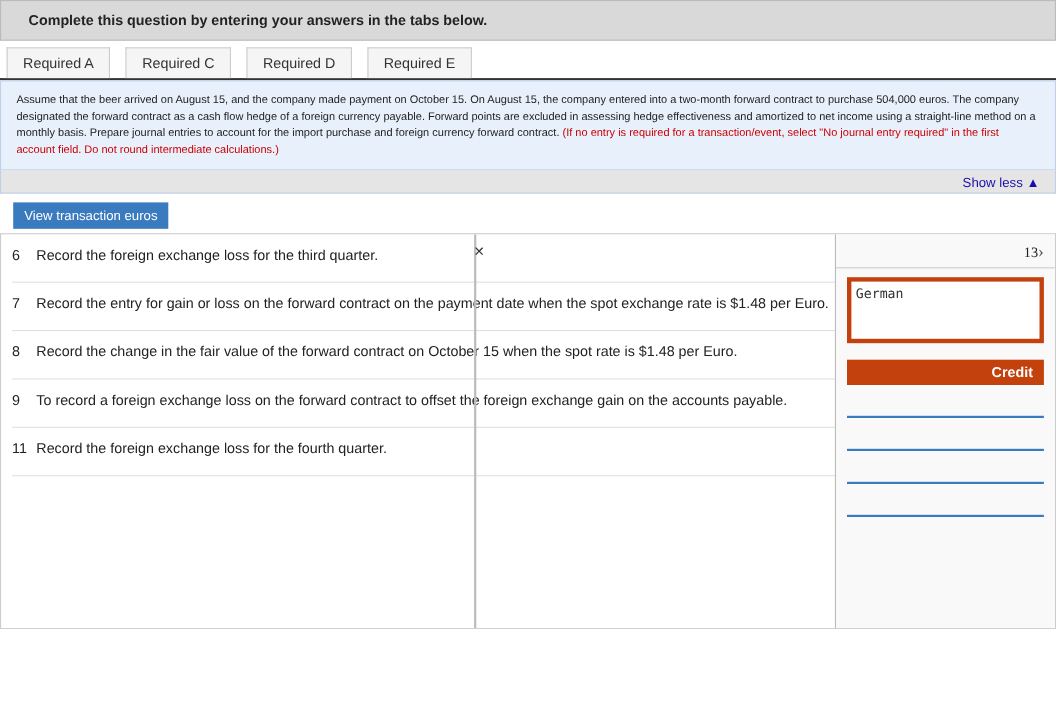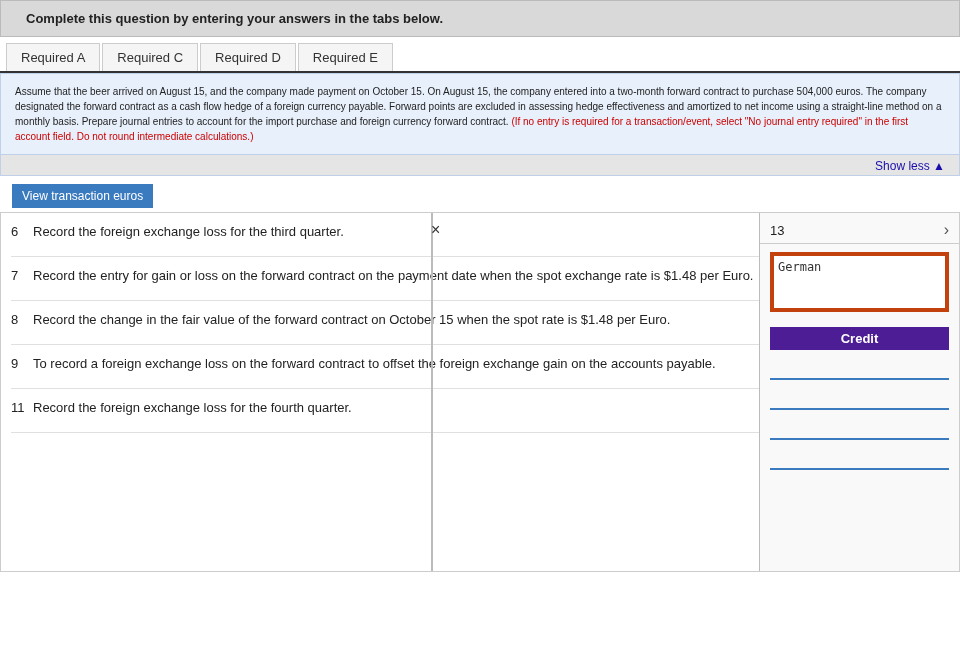--- a/index.html
+++ b/index.html
@@ -24,21 +24,21 @@
       margin-top: 6px;
       padding: 0 6px;
     }
 
     .tab {
       padding: 6px 14px;
       border: 1px solid #ccc;
       border-bottom: none;
       cursor: pointer;
       background: #f5f5f5;
-      margin-right: 2px;
+      margin-right: 14px;
       font-size: 13px;
       color: #333;
     }
 
     .tab.active {
       background: #fff;
       border-bottom: 2px solid #fff;
       font-weight: bold;
       margin-bottom: -2px;
     }
@@ -140,23 +140,24 @@
       height: 100%;
       background: #f9f9f9;
       border-left: 1px solid #bbb;
       display: flex;
       flex-direction: column;
     }
 
     .panel-header-row {
       display: flex;
       align-items: center;
-      justify-content: space-between;
+      justify-content: flex-end;
       padding: 8px 10px 4px 10px;
       border-bottom: 1px solid #ccc;
+      font-family: Liberation Serif, serif;
     }
 
     .panel-num {
       font-size: 13px;
       color: #222;
     }
 
     .panel-chevron {
       font-size: 16px;
       color: #555;
@@ -172,29 +173,29 @@
       width: 100%;
       min-height: 60px;
       border: 4px solid #c2410c;
       font-size: 12px;
       padding: 4px;
       resize: none;
       color: #333;
     }
 
     .credit-label {
-      background: #4c1d95;
+      background: #c2410c;
       color: #fff;
       font-size: 13px;
       font-weight: bold;
       padding: 4px 10px;
       margin-top: 12px;
       display: inline-block;
       width: 100%;
-      text-align: center;
+      text-align: right;
     }
 
     .input-line {
       width: 100%;
       border: none;
       border-bottom: 2px solid #3a7abf;
       margin-top: 8px;
       height: 22px;
       background: transparent;
       outline: none;

